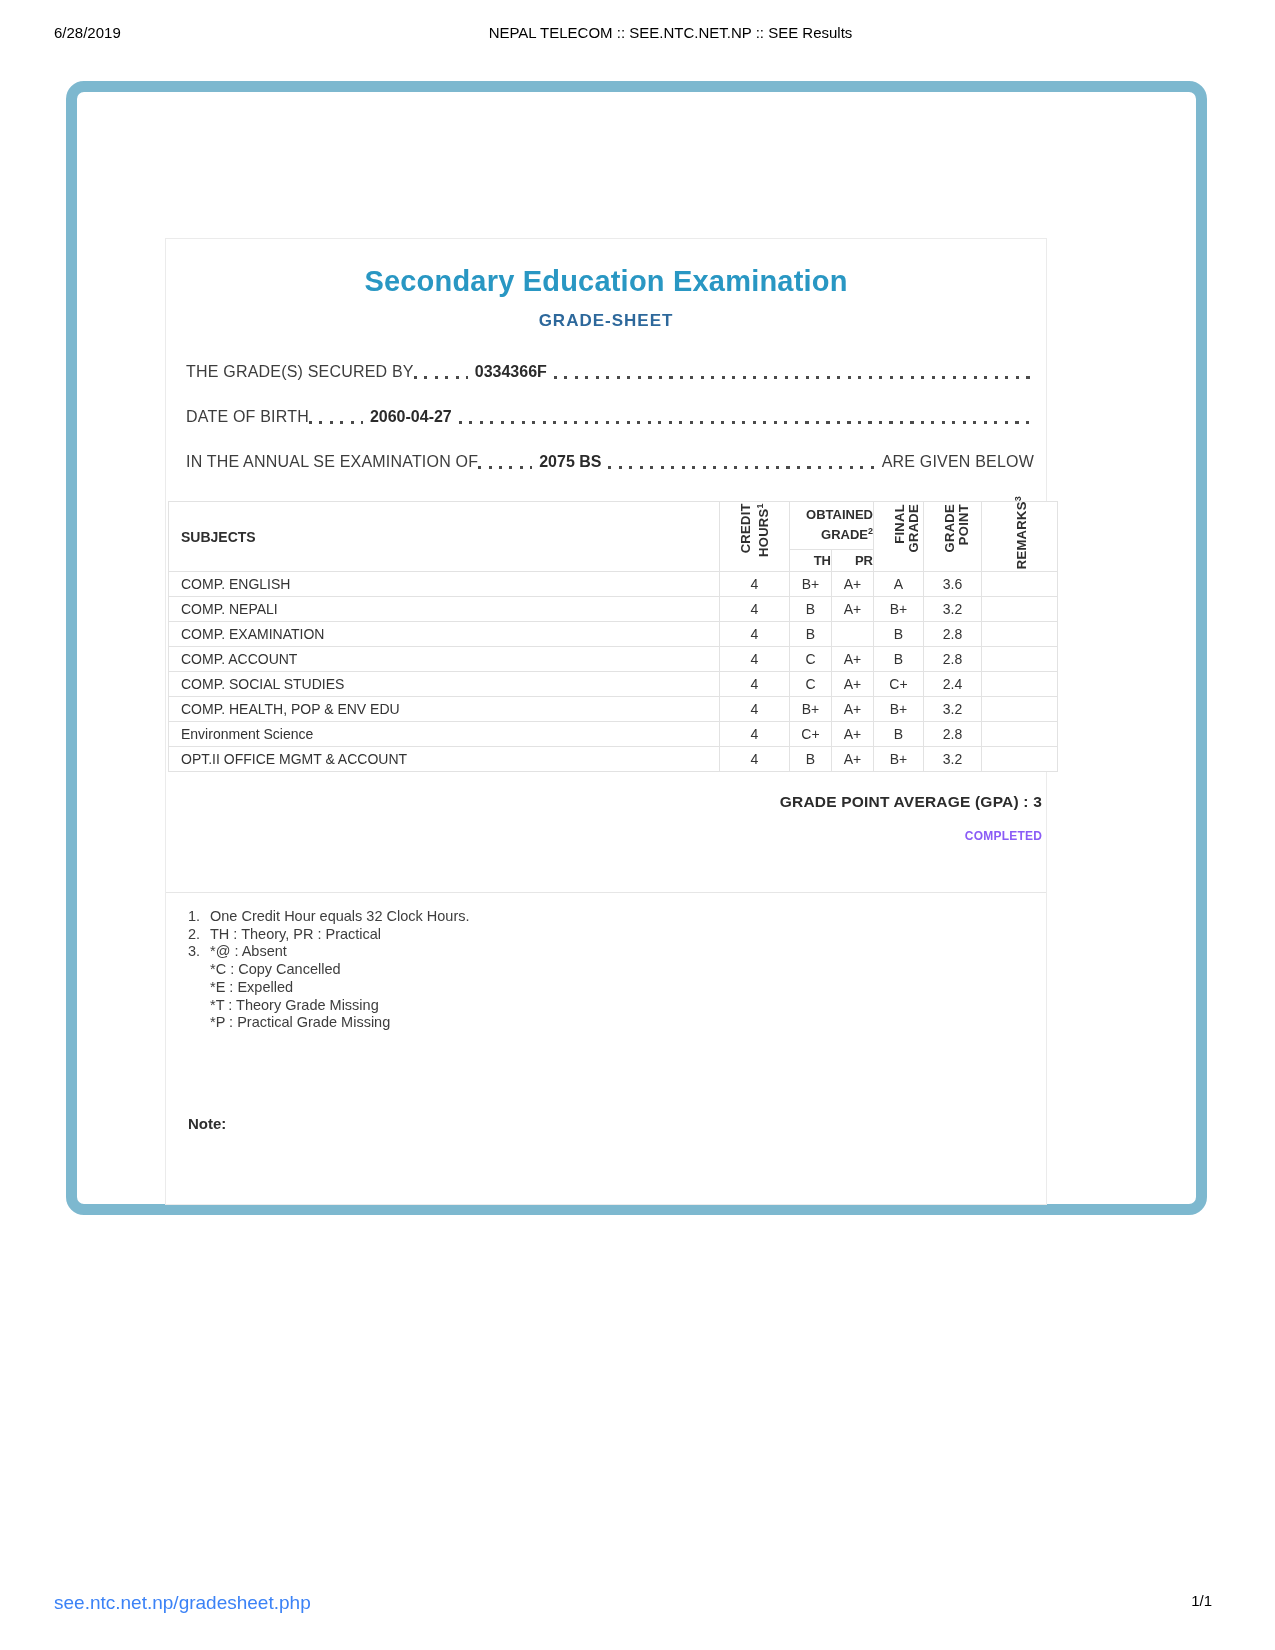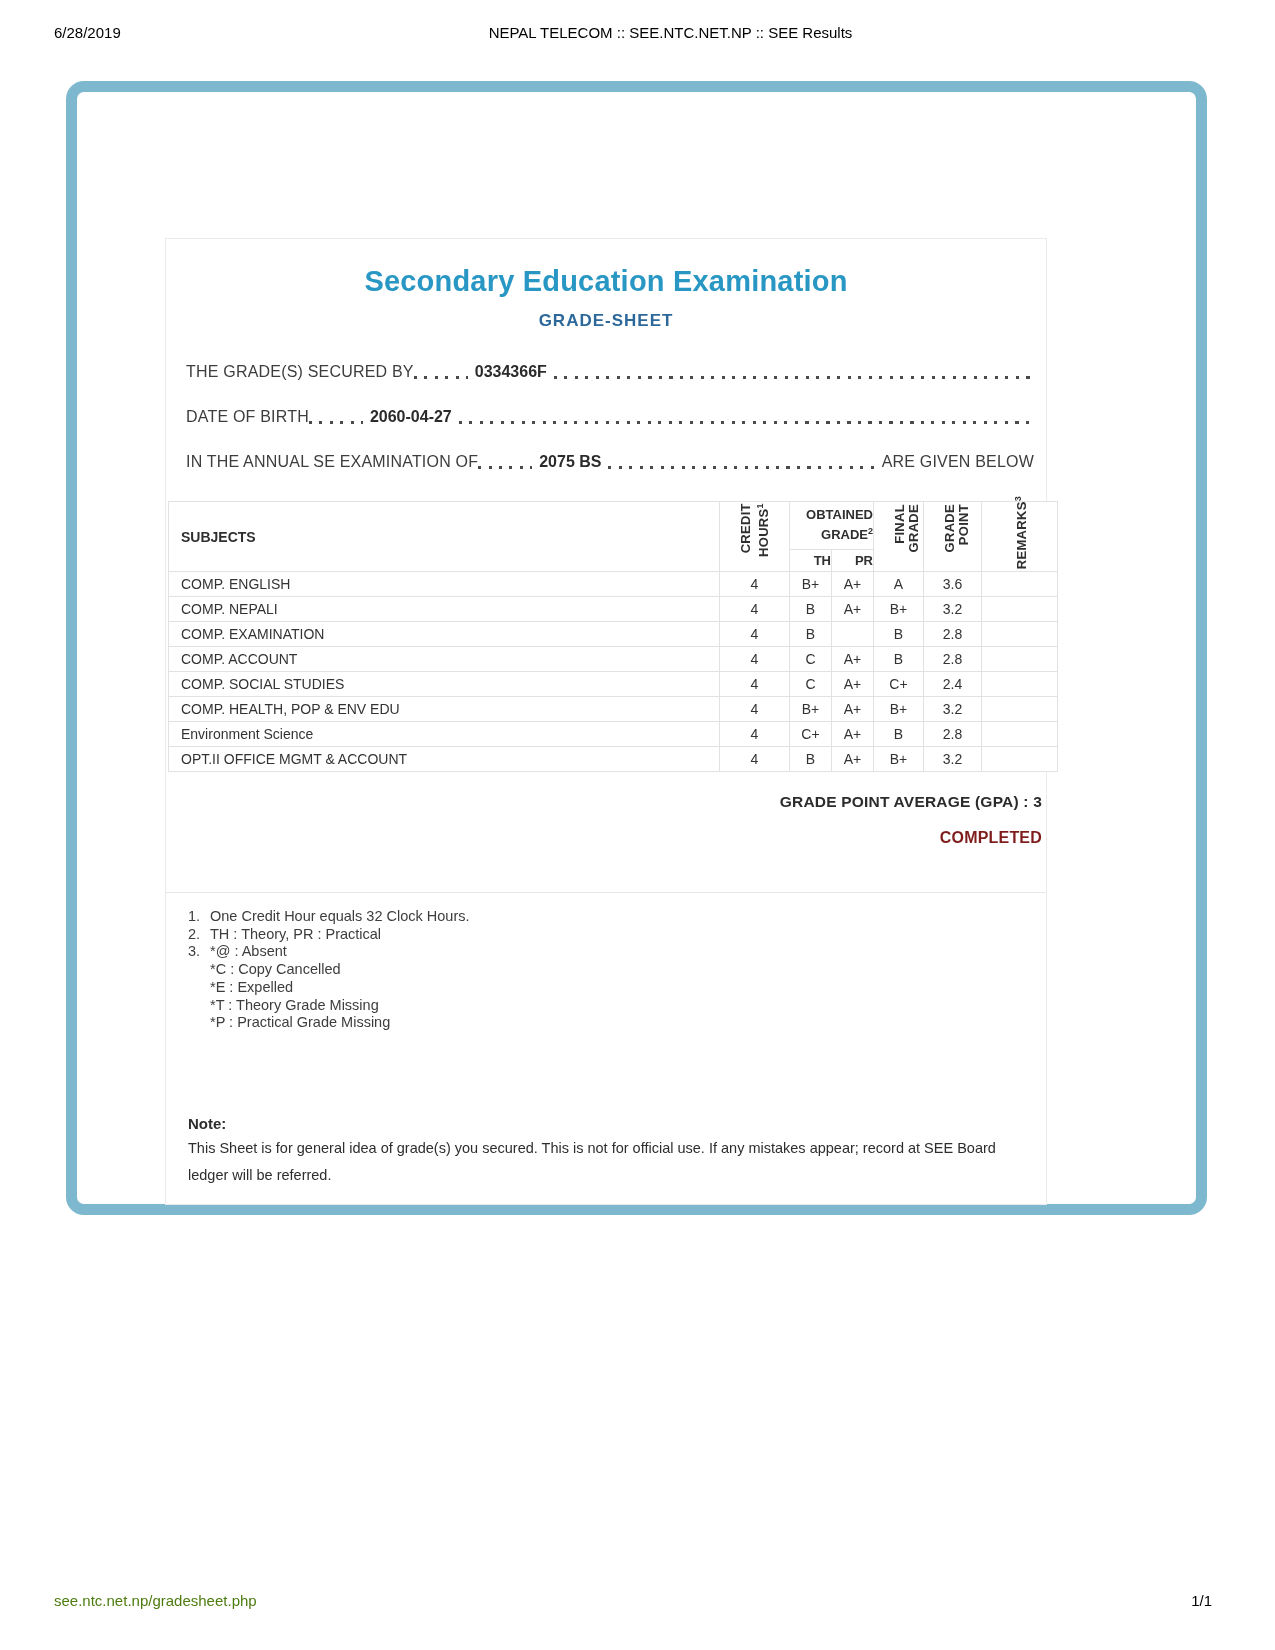--- a/index.html
+++ b/index.html
@@ -5,21 +5,21 @@
   * { margin:0; padding:0; box-sizing:border-box; }
   html,body { background:#ffffff; }
   body {
     width:1275px; height:1650px; position:relative;
     font-family:"Liberation Sans", sans-serif; color:#2e2e2e;
   }
 
   
   .print-date { position:absolute; left:54px; top:24px; font-size:15px; color:#000; }
   .print-title { position:absolute; left:66px; right:0; top:24px; text-align:center; font-size:15px; color:#000; }
-  .footer-url { position:absolute; left:54px; top:1592px; font-size:15px; color:#4d7c0f; }
+  .footer-url { position:absolute; left:54px; top:1592px; font-size:19px; color:#3b82f6; }
   .footer-page { position:absolute; right:63px; top:1592px; font-size:15px; color:#000; }
 
   
   .blue-frame {
     position:absolute; left:66px; top:81px; width:1141px; height:1134px;
     border:11px solid #7db8cf; border-radius:18px; background:#fff;
   }
 
   
   .sheet {
@@ -55,21 +55,21 @@
   th.obtained-h { height:48px; line-height:16px; }
   tr.subhead th { height:22px; }
   .grades-table td { height:25px; font-size:14px; text-align:center; color:#333; }
   td.subject-cell { text-align:left; padding-left:12px; }
   sup { font-size:9px; }
 
   
   .gpa-line { position:absolute; top:554px; left:0; right:4px; text-align:right;
     font-weight:bold; font-size:15.5px; color:#2b2b2b; letter-spacing:0.2px; }
   .status-line { position:absolute; top:590px; left:0; right:4px; text-align:right;
-    font-weight:bold; font-size:16px; color:#7f1d1d; letter-spacing:0.2px; }
+    font-weight:bold; font-size:12px; color:#8b5cf6; letter-spacing:0.2px; }
   .divider { position:absolute; top:653px; left:0; right:0; border-top:1px solid #e6e6e6; }
 
   .footnotes { position:absolute; top:669px; left:22px; font-size:14.5px; color:#3d3d3d; line-height:17.7px; }
   .fn-item { display:flex; }
   .fn-num { width:22px; flex:0 0 auto; }
   .fn-sub { padding-left:22px; }
 
   .note-block { position:absolute; top:876px; left:22px; width:832px; color:#2e2e2e; }
   .note-label { font-size:15px; font-weight:bold; margin-bottom:3px; }
   .note-text { font-size:14.5px; line-height:27px; }
@@ -241,19 +241,18 @@
       <span>*@ : Absent</span>
     </div>
     <div class="fn-sub">*C : Copy Cancelled</div>
     <div class="fn-sub">*E : Expelled</div>
     <div class="fn-sub">*T : Theory Grade Missing</div>
     <div class="fn-sub">*P : Practical Grade Missing</div>
   </div>
 
   <div class="note-block">
     <div class="note-label">Note:</div>
-    <div class="note-text">This Sheet is for general idea of grade(s) you secured. This is not for official use. If any mistakes appear; record at SEE Board ledger will be referred.</div>
   </div>
 
 </div>
 
 <div class="footer-url">see.ntc.net.np/gradesheet.php</div>
 <div class="footer-page">1/1</div>
 
 </body></html>

